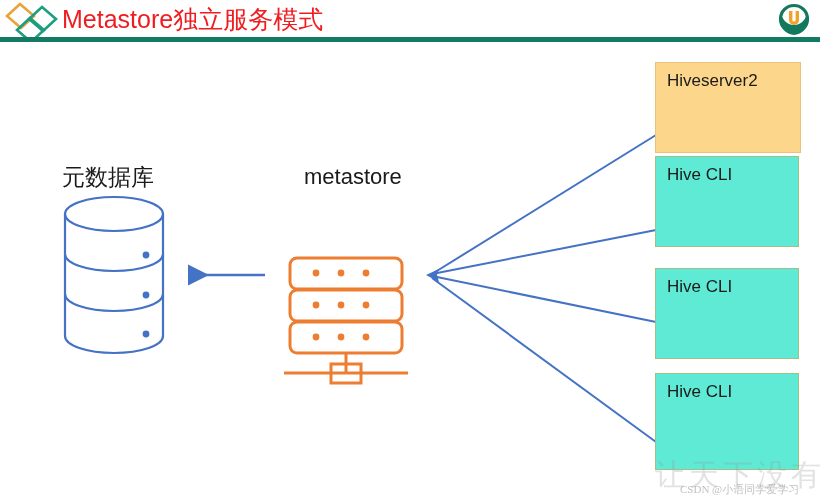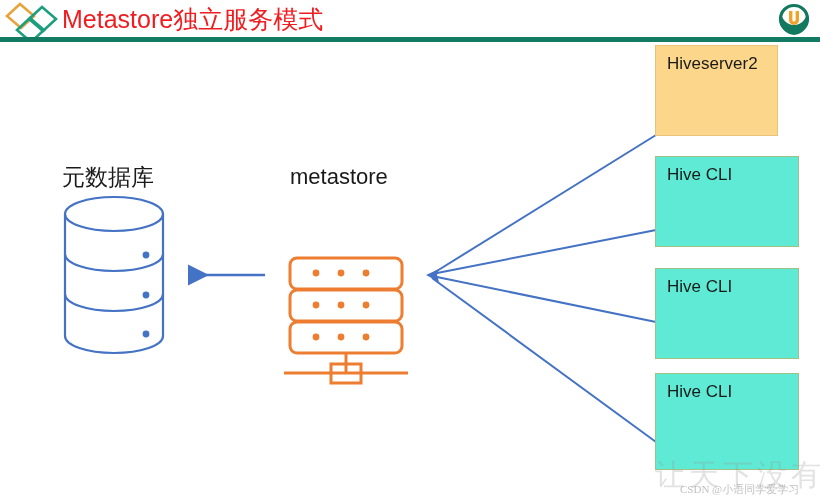--- a/index.html
+++ b/index.html
@@ -197,23 +197,23 @@
         <circle cx="316" cy="263" r="3.4"></circle>
           <circle cx="341" cy="263" r="3.4"></circle>
           <circle cx="366" cy="263" r="3.4"></circle>
         <circle cx="316" cy="295" r="3.4"></circle>
           <circle cx="341" cy="295" r="3.4"></circle>
           <circle cx="366" cy="295" r="3.4"></circle>
       </g>
     </svg>
 
     <div class="caption cjk" style="left:62px; top:120px;">元数据库</div>
-    <div class="caption" style="left:290px; top:122px;text-align:center;">metastore</div>
-
-    <div class="node-box amber" style="left:655px; top:3px; width:123px; height:91px;">
+    <div class="caption" style="left:304px; top:122px;text-align:center;">metastore</div>
+
+    <div class="node-box amber" style="left:655px; top:20px; width:146px; height:91px;">
       <span>Hiveserver2</span>
     </div>
 
     <div class="node-box green" style="left:655px; top:114px; width:144px; height:91px;">
       <span>Hive CLI</span>
     </div>
 
     <div class="node-box green" style="left:655px; top:226px; width:144px; height:91px;">
       <span>Hive CLI</span>
     </div>

